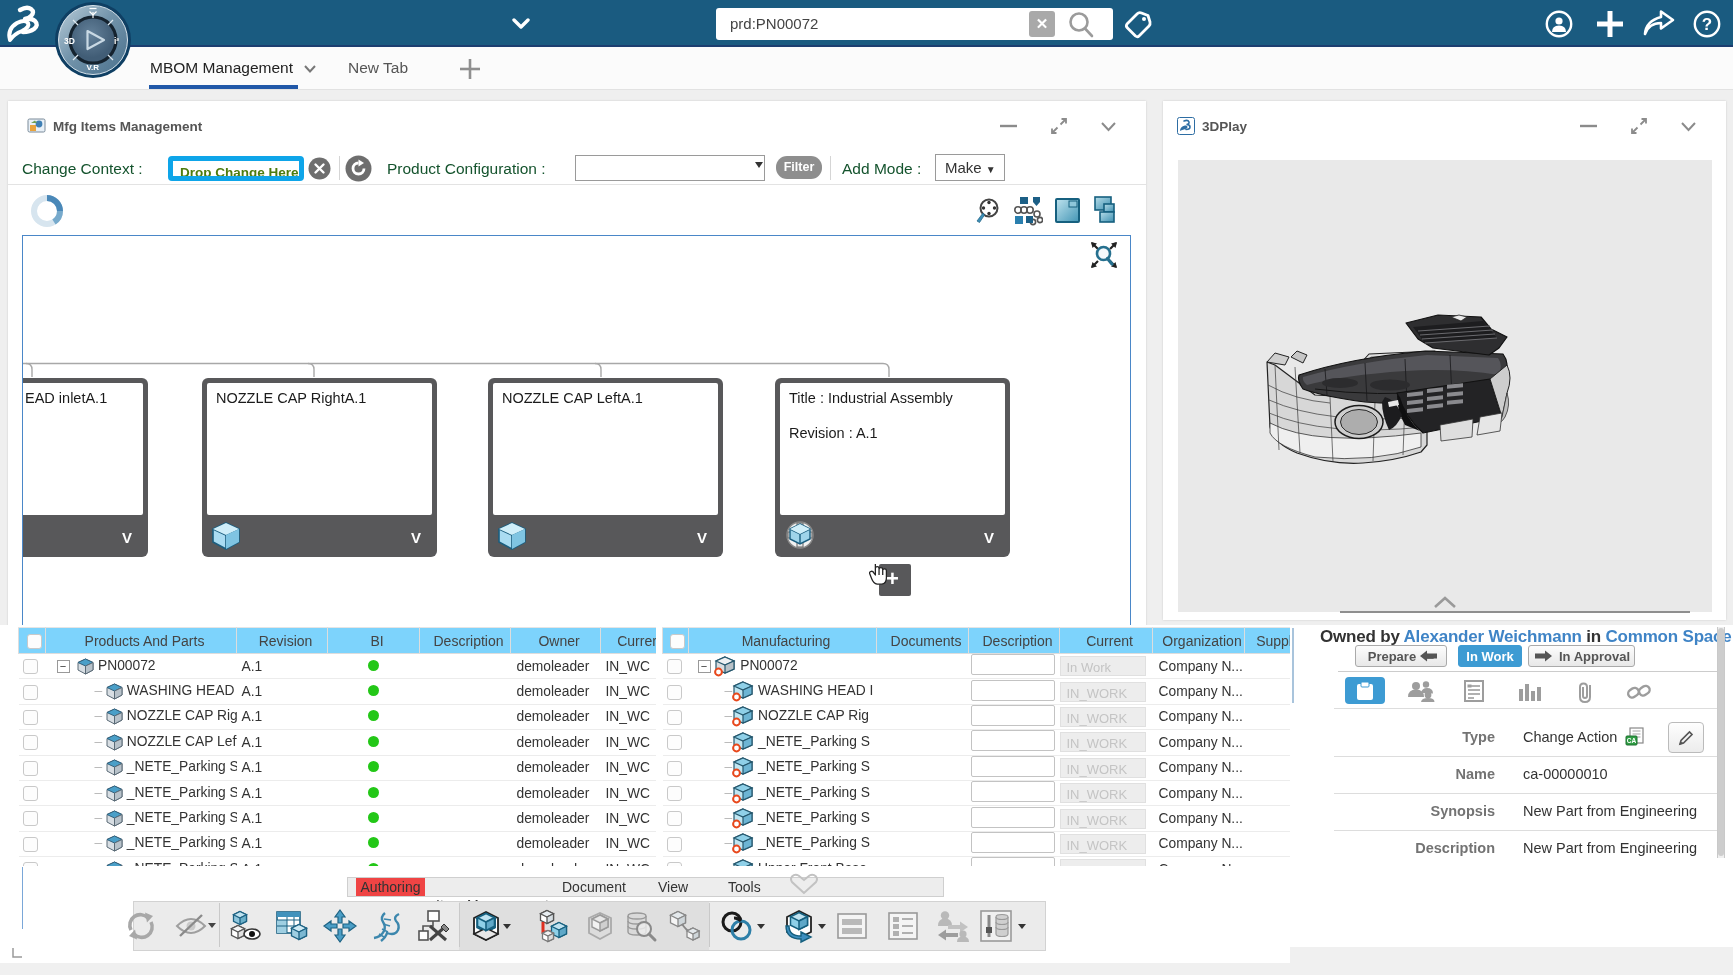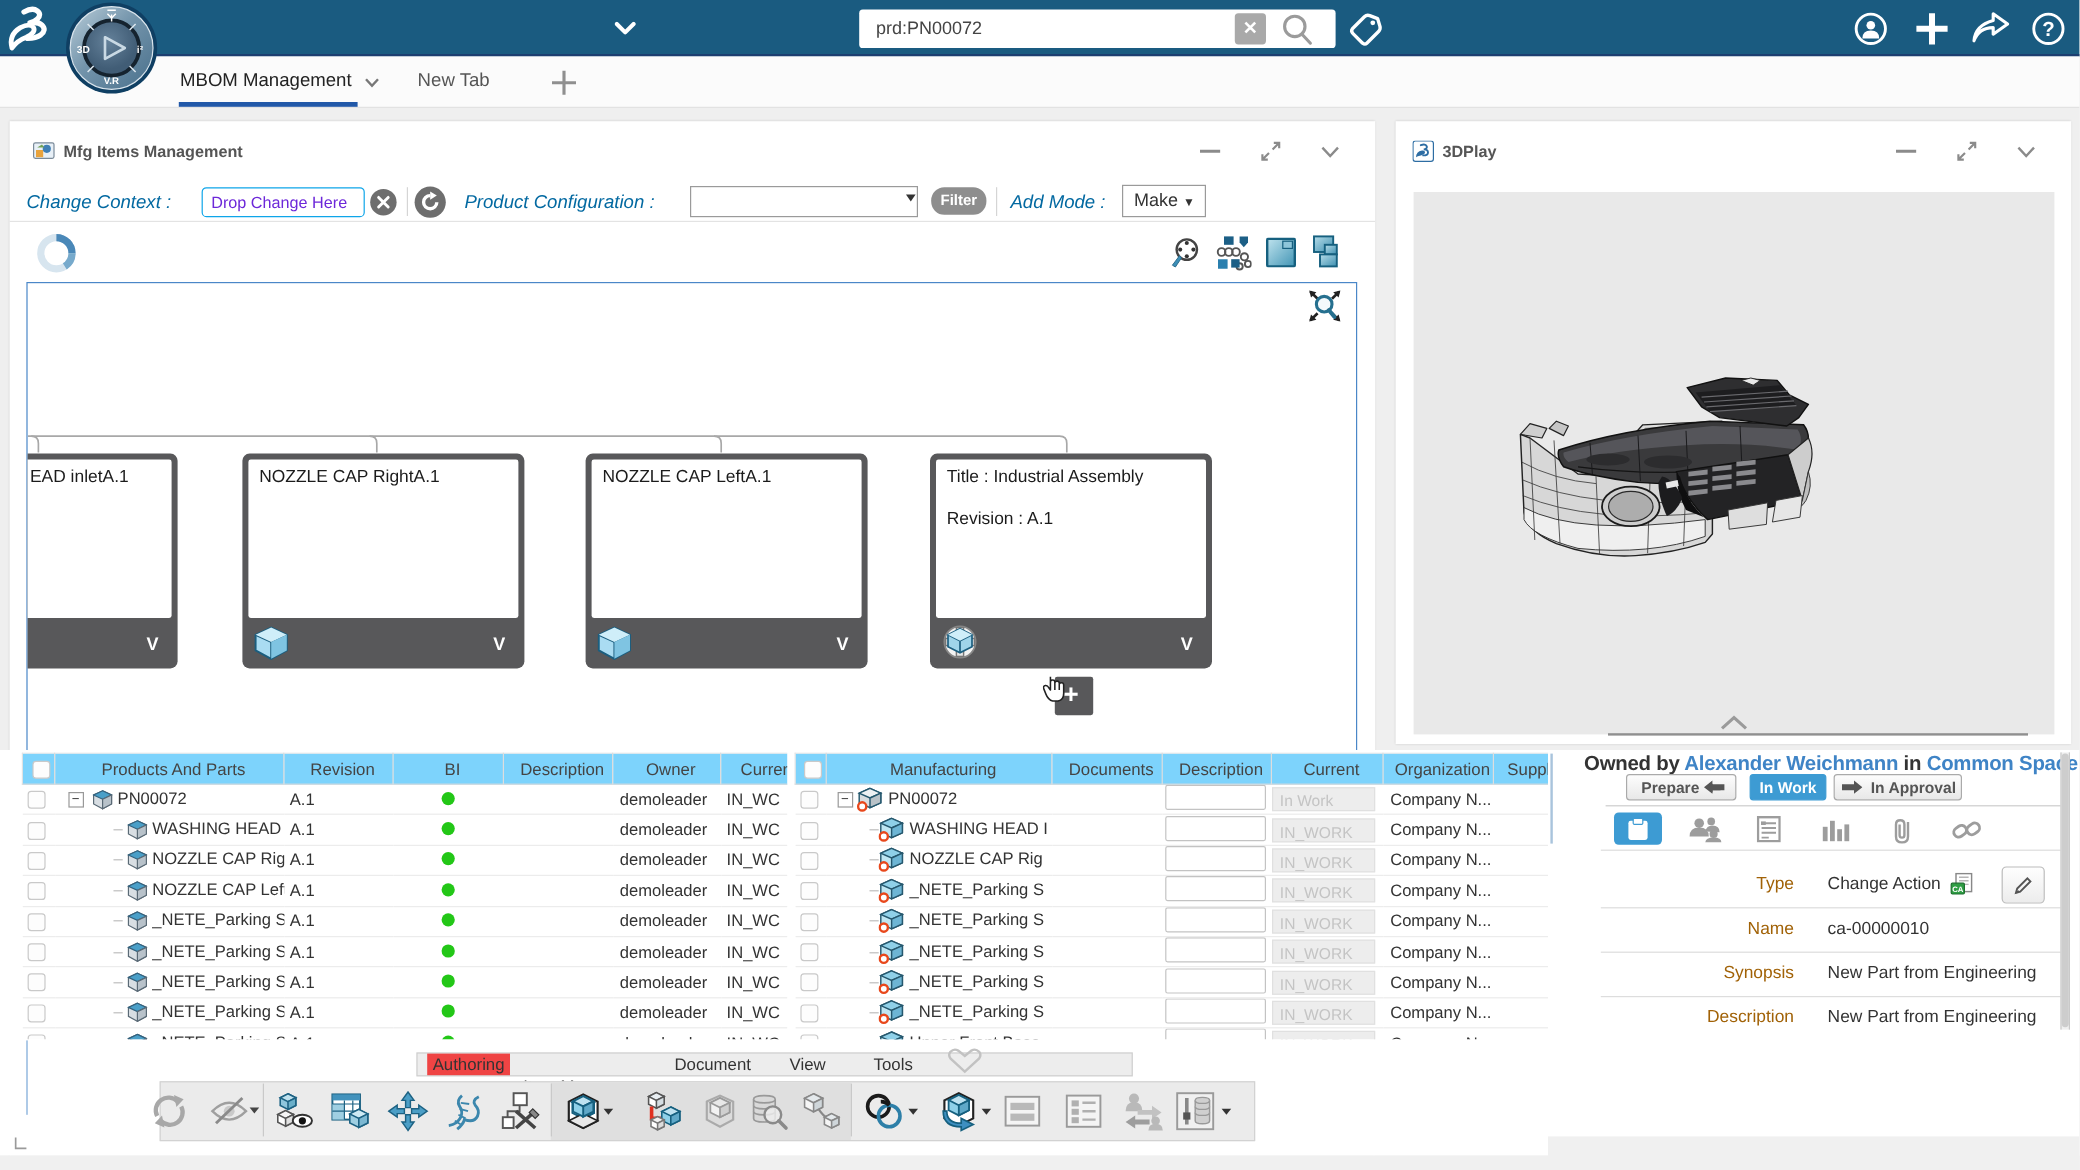--- a/index.html
+++ b/index.html
@@ -15,22 +15,22 @@
 #xbtn { left:1029px; top:11px; width:26px; height:26px; background:#a9a9a9; border-radius:3px; color:#fff; text-align:center; line-height:26px; font-size:15px; font-weight:bold; }
 
 #tabrow { left:0; top:47px; width:1733px; height:43px; background:#fbfbfb; border-bottom:1px solid #e2e2e2; }
 .toptab { top:49px; height:37px; line-height:37px; font-size:15.5px; color:#333; }
 #mbomunderline { left:149px; top:85px; width:149px; height:4px; background:#2158a8; }
 
 #mfgpanel { left:8px; top:101px; width:1138px; height:862px; background:#fff; box-shadow:0 0 2px rgba(0,0,0,.15); }
 #playpanel { left:1163px; top:101px; width:563px; height:519px; background:#fff; box-shadow:0 0 2px rgba(0,0,0,.15); }
 .ptitle { font-size:13.5px; font-weight:bold; color:#555; }
 #ctxrow { left:8px; top:150px; width:1138px; height:35px; border-bottom:1px solid #e3e3e3; }
-.ctxlabel { font-size:15.5px; color:#0369a1; top:158px; height:22px; line-height:22px;font-style:italic; }
-#dropinput { left:168px; top:156px; width:136px; height:25px; border:1px solid #0ea5e9; border-radius:4px; color:#6d28d9; font-size:13.5px; line-height:23px; padding-left:7px; overflow:hidden; white-space:nowrap; }
+.ctxlabel { font-size:15.5px; color:#14532d; top:158px; height:22px; line-height:22px; }
+#dropinput { left:168px; top:156px; width:136px; height:25px; border:5px solid #0ea5e9; border-radius:4px; color:#4d7c0f; font-size:13.5px; line-height:23px; padding-left:7px; overflow:hidden; white-space:nowrap;font-weight:bold; }
 #cfgselect { left:575px; top:155px; width:190px; height:26px; border:1px solid #9a9a9a; background:#fff; }
 #filterbtn { left:776px; top:156px; width:46px; height:23px; background:#8e8e8e; border-radius:11px; color:#fff; font-size:12.5px; font-weight:bold; text-align:center; line-height:23px; }
 #makebox { left:935px; top:154px; width:70px; height:27px; border:1px solid #9a9a9a; background:#fff; font-size:15px; color:#333; line-height:25px; padding-left:9px; }
 
 #canvas { left:22px; top:235px; width:1109px; height:695px; background:#fff; border:1px solid #4a87c8; }
 .node { position:absolute; background:#58585a; border-radius:6px; }
 .nodebody { position:absolute; left:5px; top:5px; right:5px; bottom:42px; background:#fff; border-radius:2px; }
 .nodetitle { position:absolute; left:14px; top:12px; font-size:14.5px; color:#1b1b1b; }
 .nodev { position:absolute; right:16px; bottom:11px; color:#fff; font-size:15px; font-weight:bold; }
 
@@ -47,21 +47,21 @@
 #tabbar2 { left:347px; top:877px; width:597px; height:20px; background:#ededed; border:1px solid #cfcfcf; }
 .btab { position:absolute; top:0; height:18px; line-height:18px; font-size:14px; color:#333; }
 #iconbar { left:133px; top:901px; width:913px; height:50px; background:#ebebeb; border:1px solid #d2d2d2; }
 #grp2 { left:459px; top:902px; width:250px; height:48px; background:#dfdfdf; }
 .sep2 { position:absolute; top:903px; width:1px; height:44px; background:#c9c9c9; }
 
 #ownline { left:1320px; top:627px; width:400px; height:15px; font-size:17px; font-weight:bold; color:#333; text-align:center; white-space:nowrap; letter-spacing:-0.2px; }
 #ownline .lk { color:#3f84c6; }
 .wfbtn { position:absolute; top:645px; height:22px; border:1px solid #aaa; border-radius:3px; background:linear-gradient(#fdfdfd,#e8e8e8); font-size:13px; font-weight:bold; color:#555; text-align:center; }
 #inwork { left:1458px; top:645px; width:64px; height:22px; background:#3d9bd3; border:1px solid #3d9bd3; border-radius:3px; color:#fff; font-weight:bold; font-size:13px; text-align:center; line-height:22px; }
-.formlabel { position:absolute; width:150px; text-align:right; font-size:14.5px; font-weight:normal; color:#a16207; }
+.formlabel { position:absolute; width:150px; text-align:right; font-size:14.5px; font-weight:bold; color:#737373; }
 .formval { position:absolute; left:1523px; font-size:14.5px; color:#333; }
 .formsep { position:absolute; left:1334px; width:388px; height:1px; background:#ddd; }
 </style>
 </head>
 <body>
 <div id="page">
 
   <div class="abs" id="topbar"></div>
 
   <svg class="abs" style="left:4px; top:2px;" width="44" height="44" viewBox="0 0 44 44">

